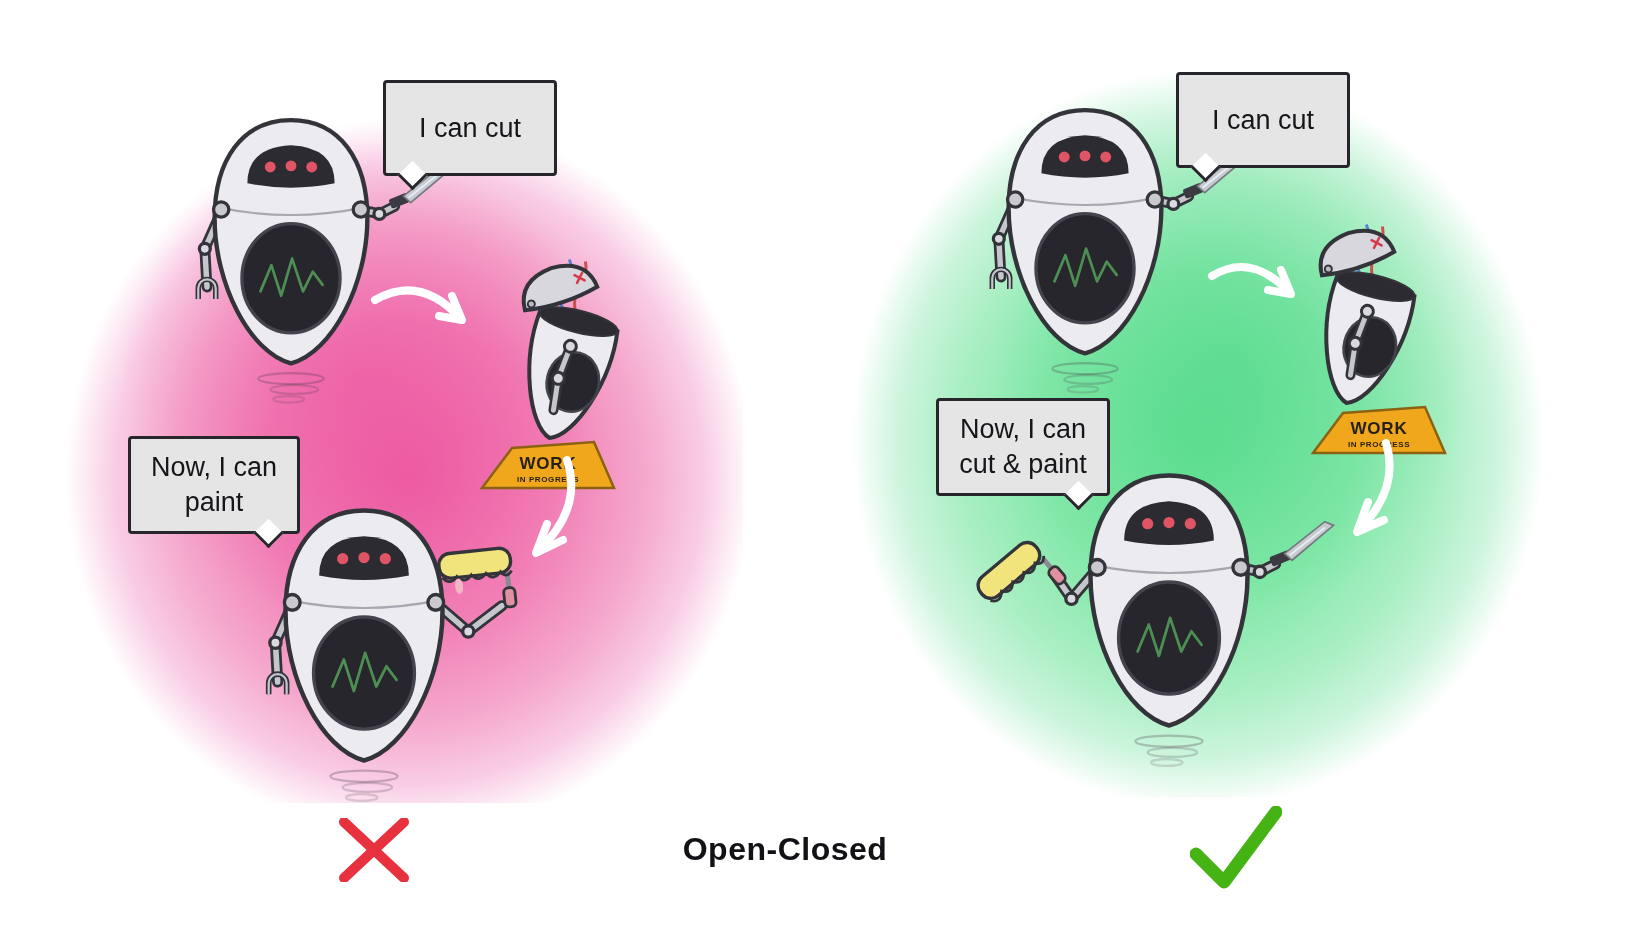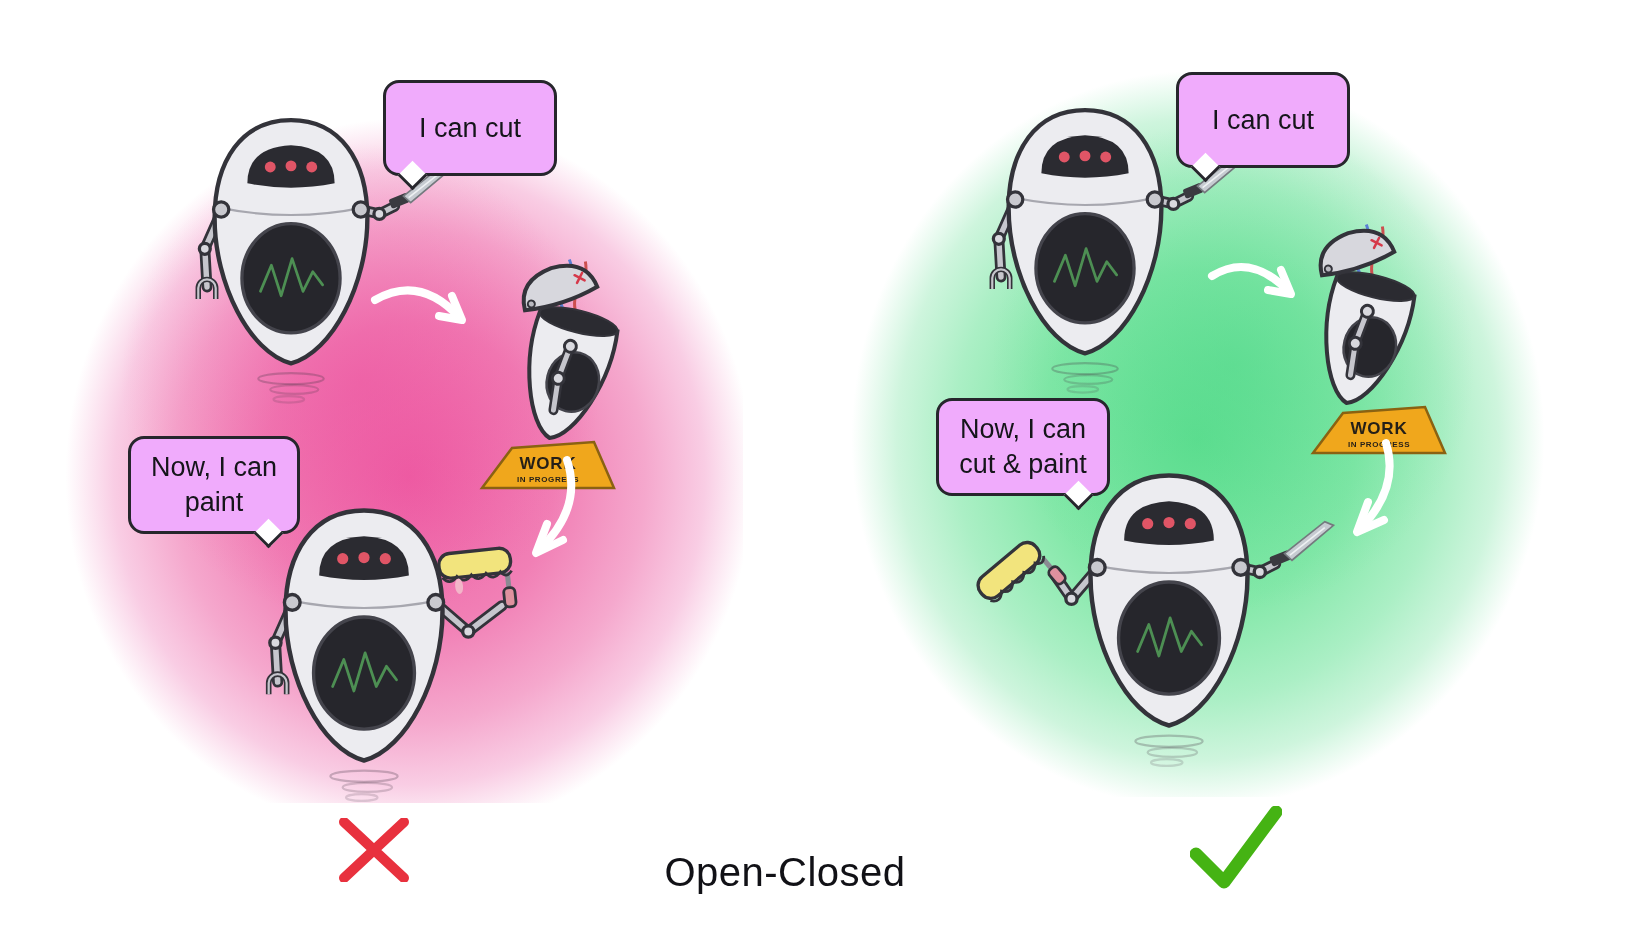--- a/index.html
+++ b/index.html
@@ -12,29 +12,29 @@
     radial-gradient(50% 50% at 52% 55%, var(--pink-core,#ee5ea4) 0%, #f17fb5 42%, #f5a8cd 68%, #f9cde4 85%, rgba(252,236,245,0) 99%)}
   .blob-green{left:848px;top:52px;width:700px;height:745px;background:
     radial-gradient(46% 44% at 55% 42%, rgba(76,214,136,.50) 0%, rgba(76,214,136,0) 75%),
     radial-gradient(50% 50% at 50% 52%, var(--green-core,#63e092) 0%, #84e8a9 45%, #abefc5 70%, #cef5dd 86%, rgba(235,251,241,0) 99%)}
   .sprite{position:absolute;overflow:visible}
   .arm-o{fill:none;stroke:#33333a;stroke-width:10;stroke-linecap:round;stroke-linejoin:round}
   .arm-i{fill:none;stroke:#c6c6cd;stroke-width:5;stroke-linecap:round;stroke-linejoin:round}
   .joint{fill:#d9d9df;stroke:#33333a;stroke-width:3}
   .bodyfill{fill:#ececf0}
   .arrow path{fill:none;stroke:#fff;stroke-width:8;stroke-linecap:round;stroke-linejoin:round}
-  .bubble{position:absolute;background:#f0abfc;border:3px solid #26262c;border-radius:16px;
+  .bubble{position:absolute;background:#e5e5e5;border:3px solid #26262c;border-radius:4px;
           display:flex;align-items:center;justify-content:center;text-align:center;
           font-size:27px;line-height:1.28;font-weight:500;z-index:5}
   .tail{position:absolute;bottom:-13px;width:21px;height:21px;background:#fff;transform:rotate(45deg);
         border-right:3px solid #26262c;border-bottom:3px solid #26262c}
   .tail-left{left:16px}
   .tail-right{right:18px}
-  .title{position:absolute;left:625px;top:850px;width:320px;text-align:center;
-         font-size:40px;color:#111116;font-weight:400;letter-spacing:.5px}
+  .title{position:absolute;left:625px;top:831px;width:320px;text-align:center;
+         font-size:32px;color:#111116;font-weight:700;letter-spacing:.5px}
   .wip-face{fill:var(--wip-orange,#f0a71c);stroke:#8a6212;stroke-width:2.5}
   .wip-word{font-weight:700;font-size:17px;fill:#241f18;letter-spacing:.8px}
   .wip-sub{font-weight:700;font-size:8px;fill:#241f18;letter-spacing:.6px}
   .wire-blue{fill:none;stroke:#5b7fd4;stroke-width:3}
   .wire-red{fill:none;stroke:#cc4f4f;stroke-width:3}
   .roller-foam{fill:#f2e47d;stroke:#33333a;stroke-width:3}
   .roller-wave{fill:none;stroke:#33333a;stroke-width:2.5}
   .roller-grip{fill:#e0919f;stroke:#33333a;stroke-width:2.5}
   .roller-drip{fill:#f2b6c9}
   .mark{position:absolute}

